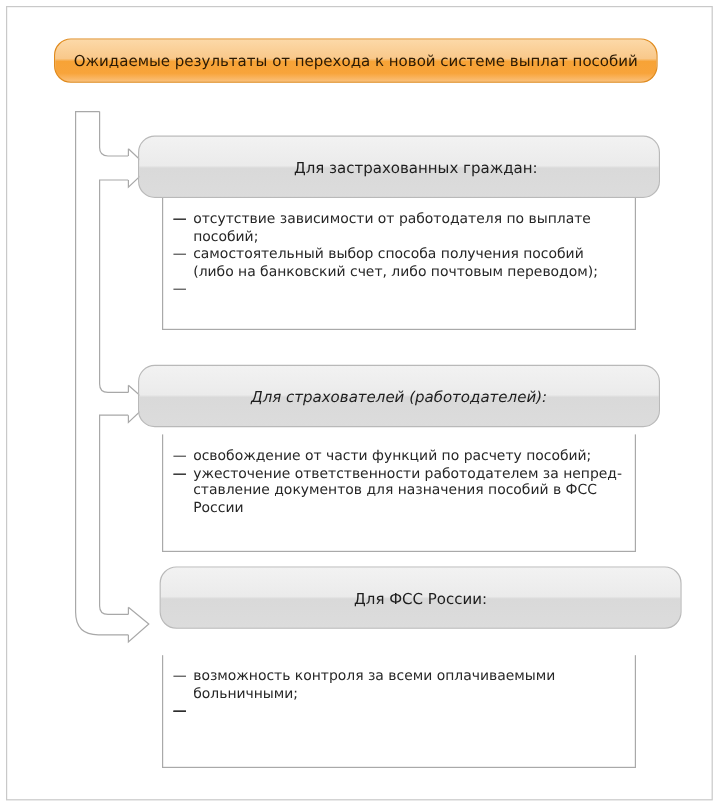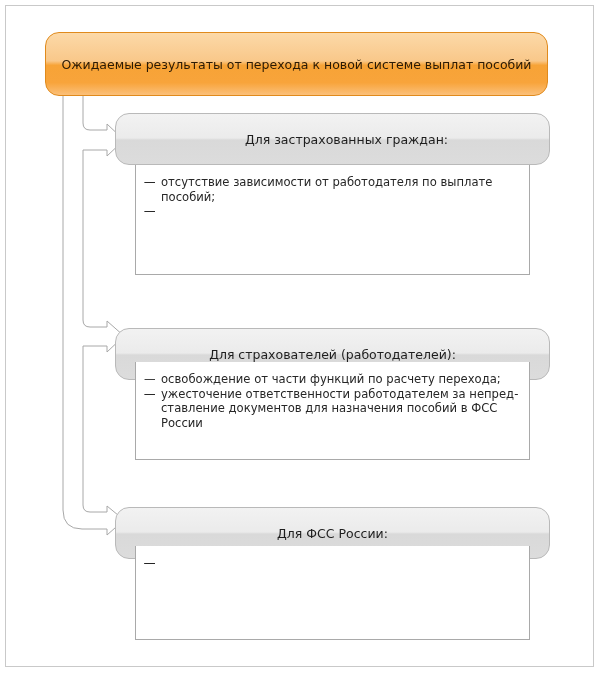--- a/index.html
+++ b/index.html
@@ -1,20 +1,20 @@
 <!DOCTYPE html>
 <html><head>
 <meta charset="utf-8">
 <style>
   html, body { margin: 0; padding: 0; background: #ffffff; }
   body { width: 600px; height: 674px; position: relative; overflow: hidden;
          font-family: "DejaVu Sans", "Liberation Sans", sans-serif; color: #222; }
   .frame { position: absolute; left: 5px; top: 5px; width: 589px; height: 662px;
            border: 1px solid #c9c9c9; box-sizing: border-box; }
-  .main-header { position: absolute; left: 45px; top: 32px; width: 503px; height: 64px;
+  .main-header { position: absolute; left: 45px; top: 32px; width: 503px; height: 37px;
                  border: 1px solid #e08a1c; border-radius: 14px; box-sizing: border-box;
                  background: linear-gradient(to bottom, #fcd9a8 0%, #f9c88a 45%, #f7a336 52%, #f8a43b 80%, #fbc07a 100%);
                  display: flex; align-items: center; justify-content: center;
                  font-size: 12.5px; color: #2a1a05; }
   .sec-header { position: absolute; left: 115px; width: 435px; height: 52px;
                 border: 1px solid #b9b9b9; border-radius: 14px; box-sizing: border-box;
                 background: linear-gradient(to bottom, #f2f2f2 0%, #ebebeb 48%, #d9d9d9 52%, #dcdcdc 100%);
                 display: flex; align-items: center; justify-content: center;
                 font-size: 12.5px; color: #1e1e1e; }
   .sec-list { position: absolute; left: 135px; width: 395px; box-sizing: border-box;
@@ -47,39 +47,39 @@
   <span>Ожидаемые результаты от перехода к новой системе выплат пособий</span>
 </div>
 
 <div class="sec-header" style="top:113px;padding-left:28px;">
   <span>Для застрахованных граждан:</span>
 </div>
 <div class="sec-list" style="top:165px; height:110px;">
   <ul>
     <li><span class="dash">—</span></li>
     <li><span class="dash">—</span><span>отсутствие зависимости от работодателя по выплате пособий;</span></li>
-    <li><span class="dash">—</span></li>
+    <li><span class="dash">—</span><span>самостоятельный выбор способа получения пособий (либо на банковский счет, либо почтовым переводом);</span></li>
     <li><span class="dash">—</span></li>
   </ul>
 </div>
 
-<div class="sec-header" style="top:328px;">
+<div class="sec-header" style="top:304px;font-style:italic;">
   <span>Для страхователей (работодателей):</span>
 </div>
 <div class="sec-list" style="top:362px; height:98px;">
   <ul>
-    <li><span class="dash">—</span><span>освобождение от части функций по расчету перехода;</span></li>
+    <li><span class="dash">—</span><span>освобождение от части функций по расчету пособий;</span></li>
     <li><span class="dash">—</span></li>
     <li><span class="dash">—</span><span>ужесточение ответственности работодателем за непред-ставление документов для назначения пособий в ФСС России</span></li>
   </ul>
 </div>
 
-<div class="sec-header" style="top:507px;">
+<div class="sec-header" style="top:472px;margin-left:18px;">
   <span>Для ФСС России:</span>
 </div>
 <div class="sec-list" style="top:546px; height:94px;">
   <ul>
-    <li><span class="dash">—</span></li>
+    <li><span class="dash">—</span><span>возможность контроля за всеми оплачиваемыми больничными;</span></li>
     <li><span class="dash">—</span></li>
     <li><span class="dash">—</span></li>
     <li><span class="dash">—</span></li>
   </ul>
 </div>
 
 </body></html>

